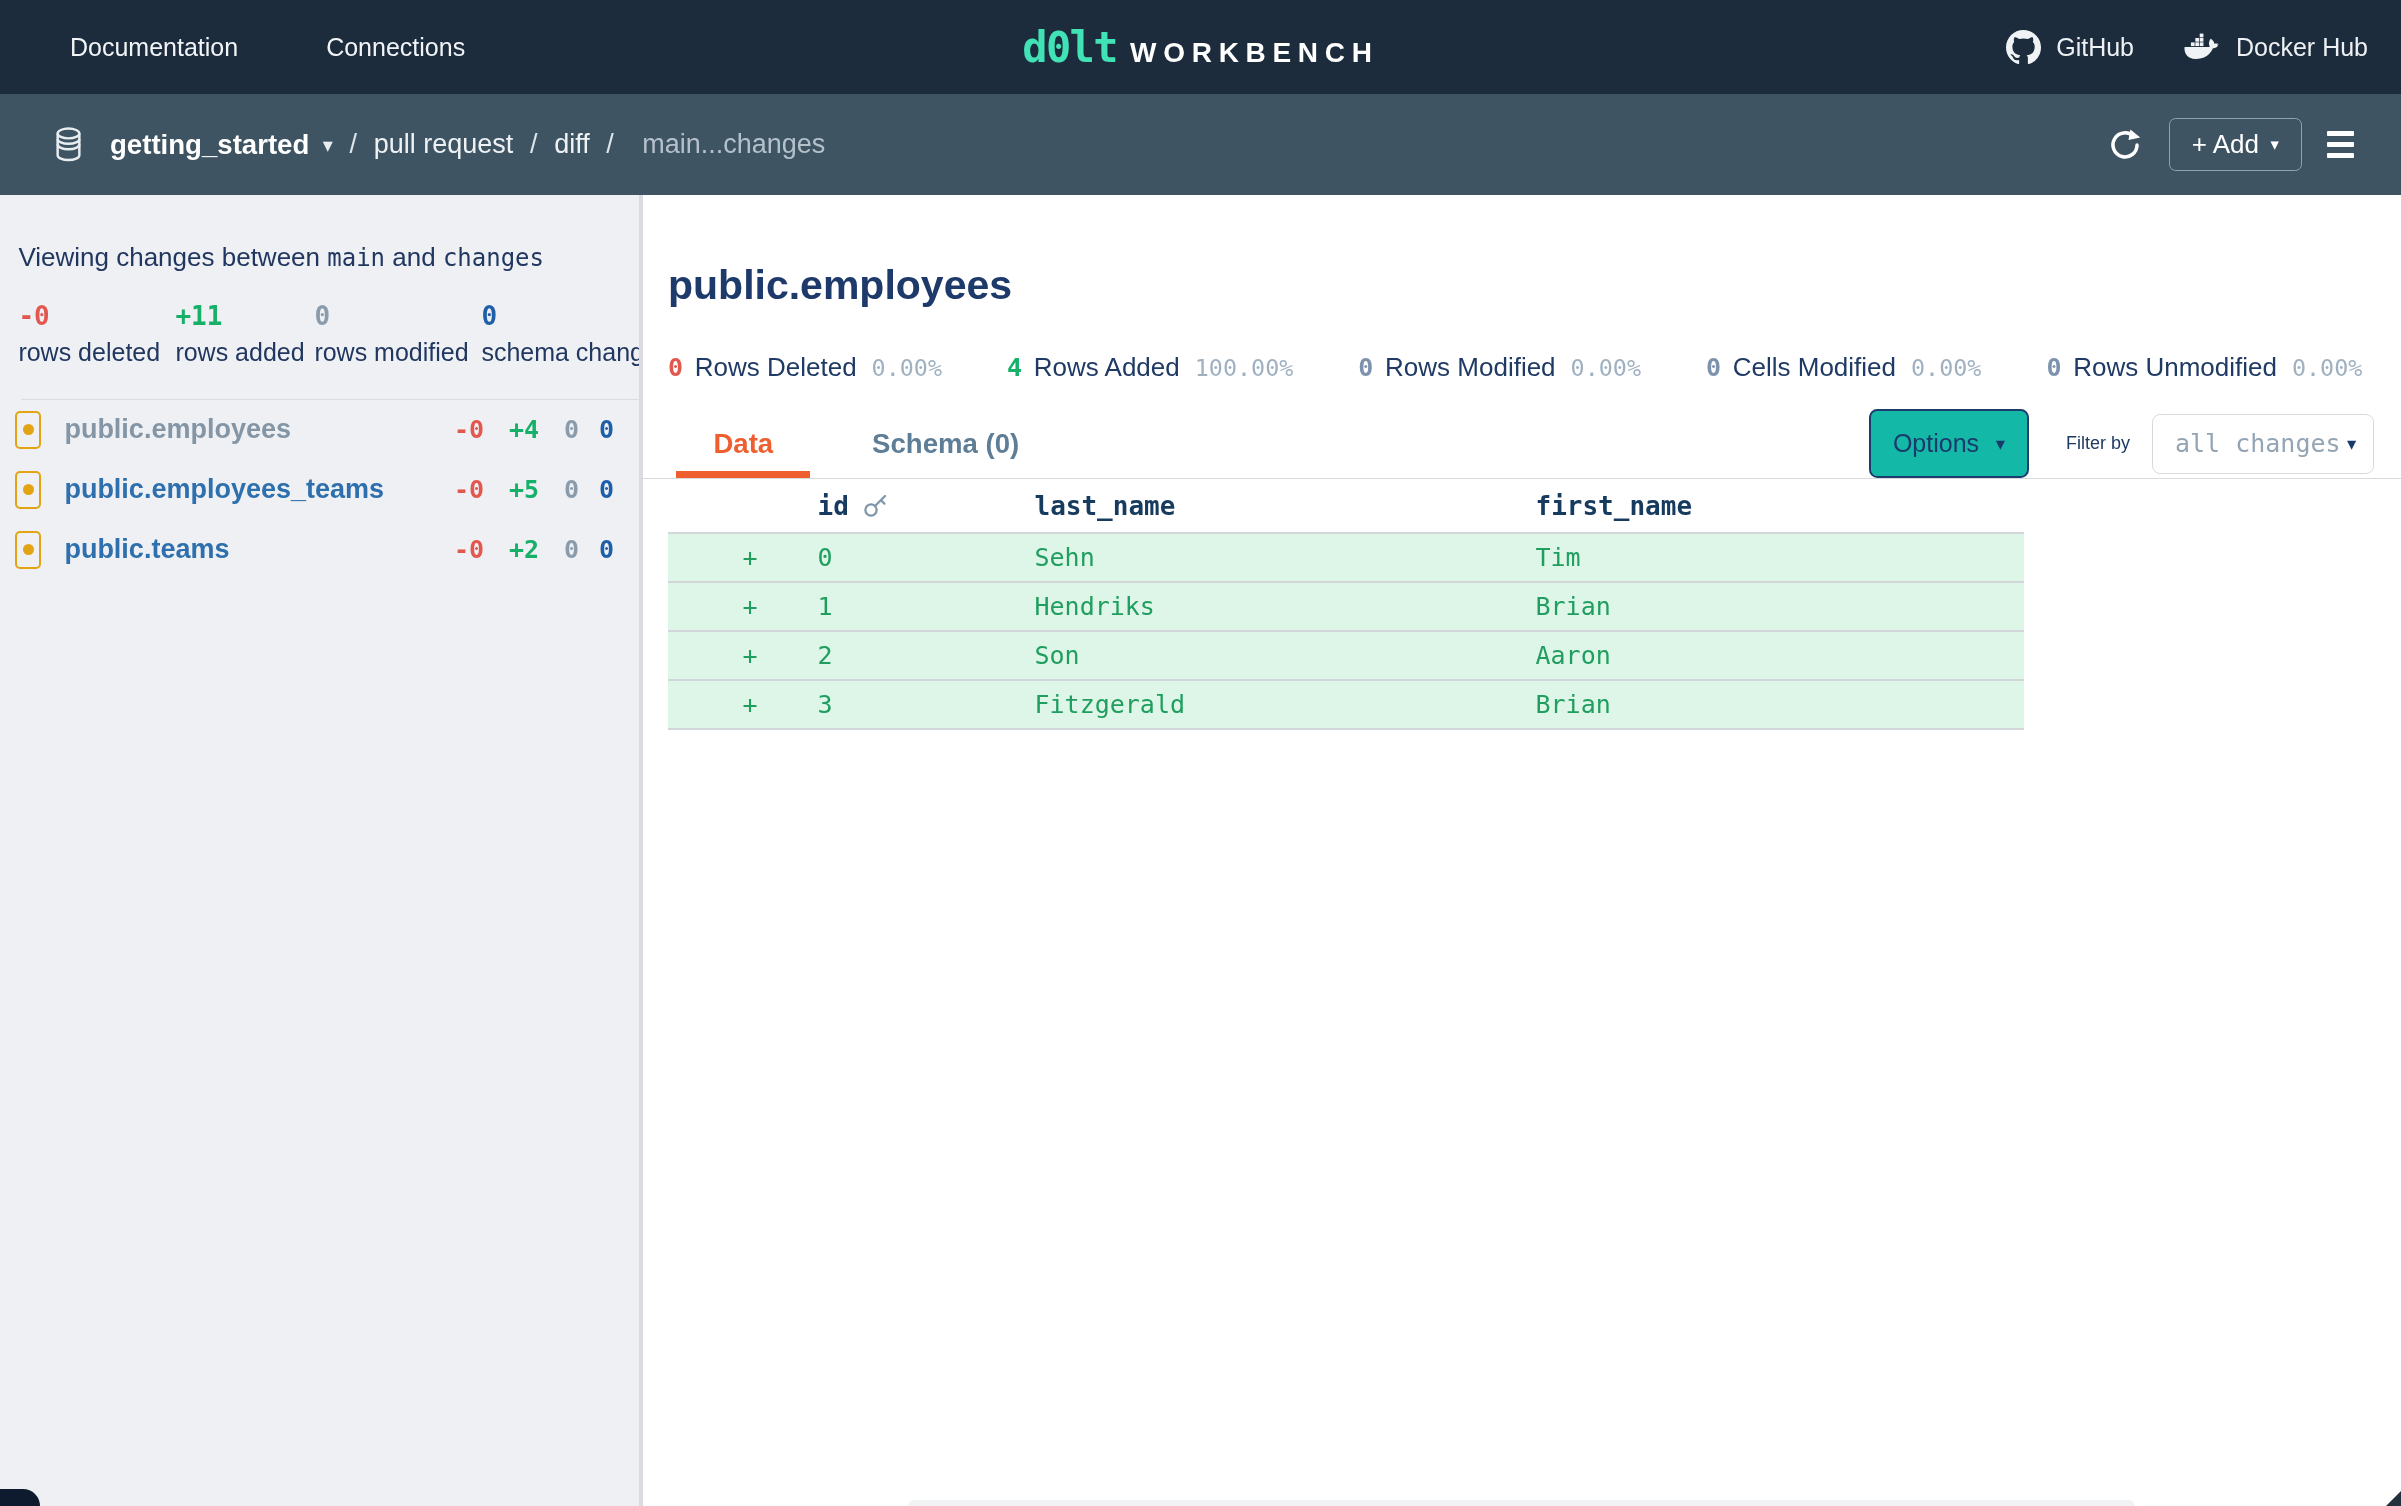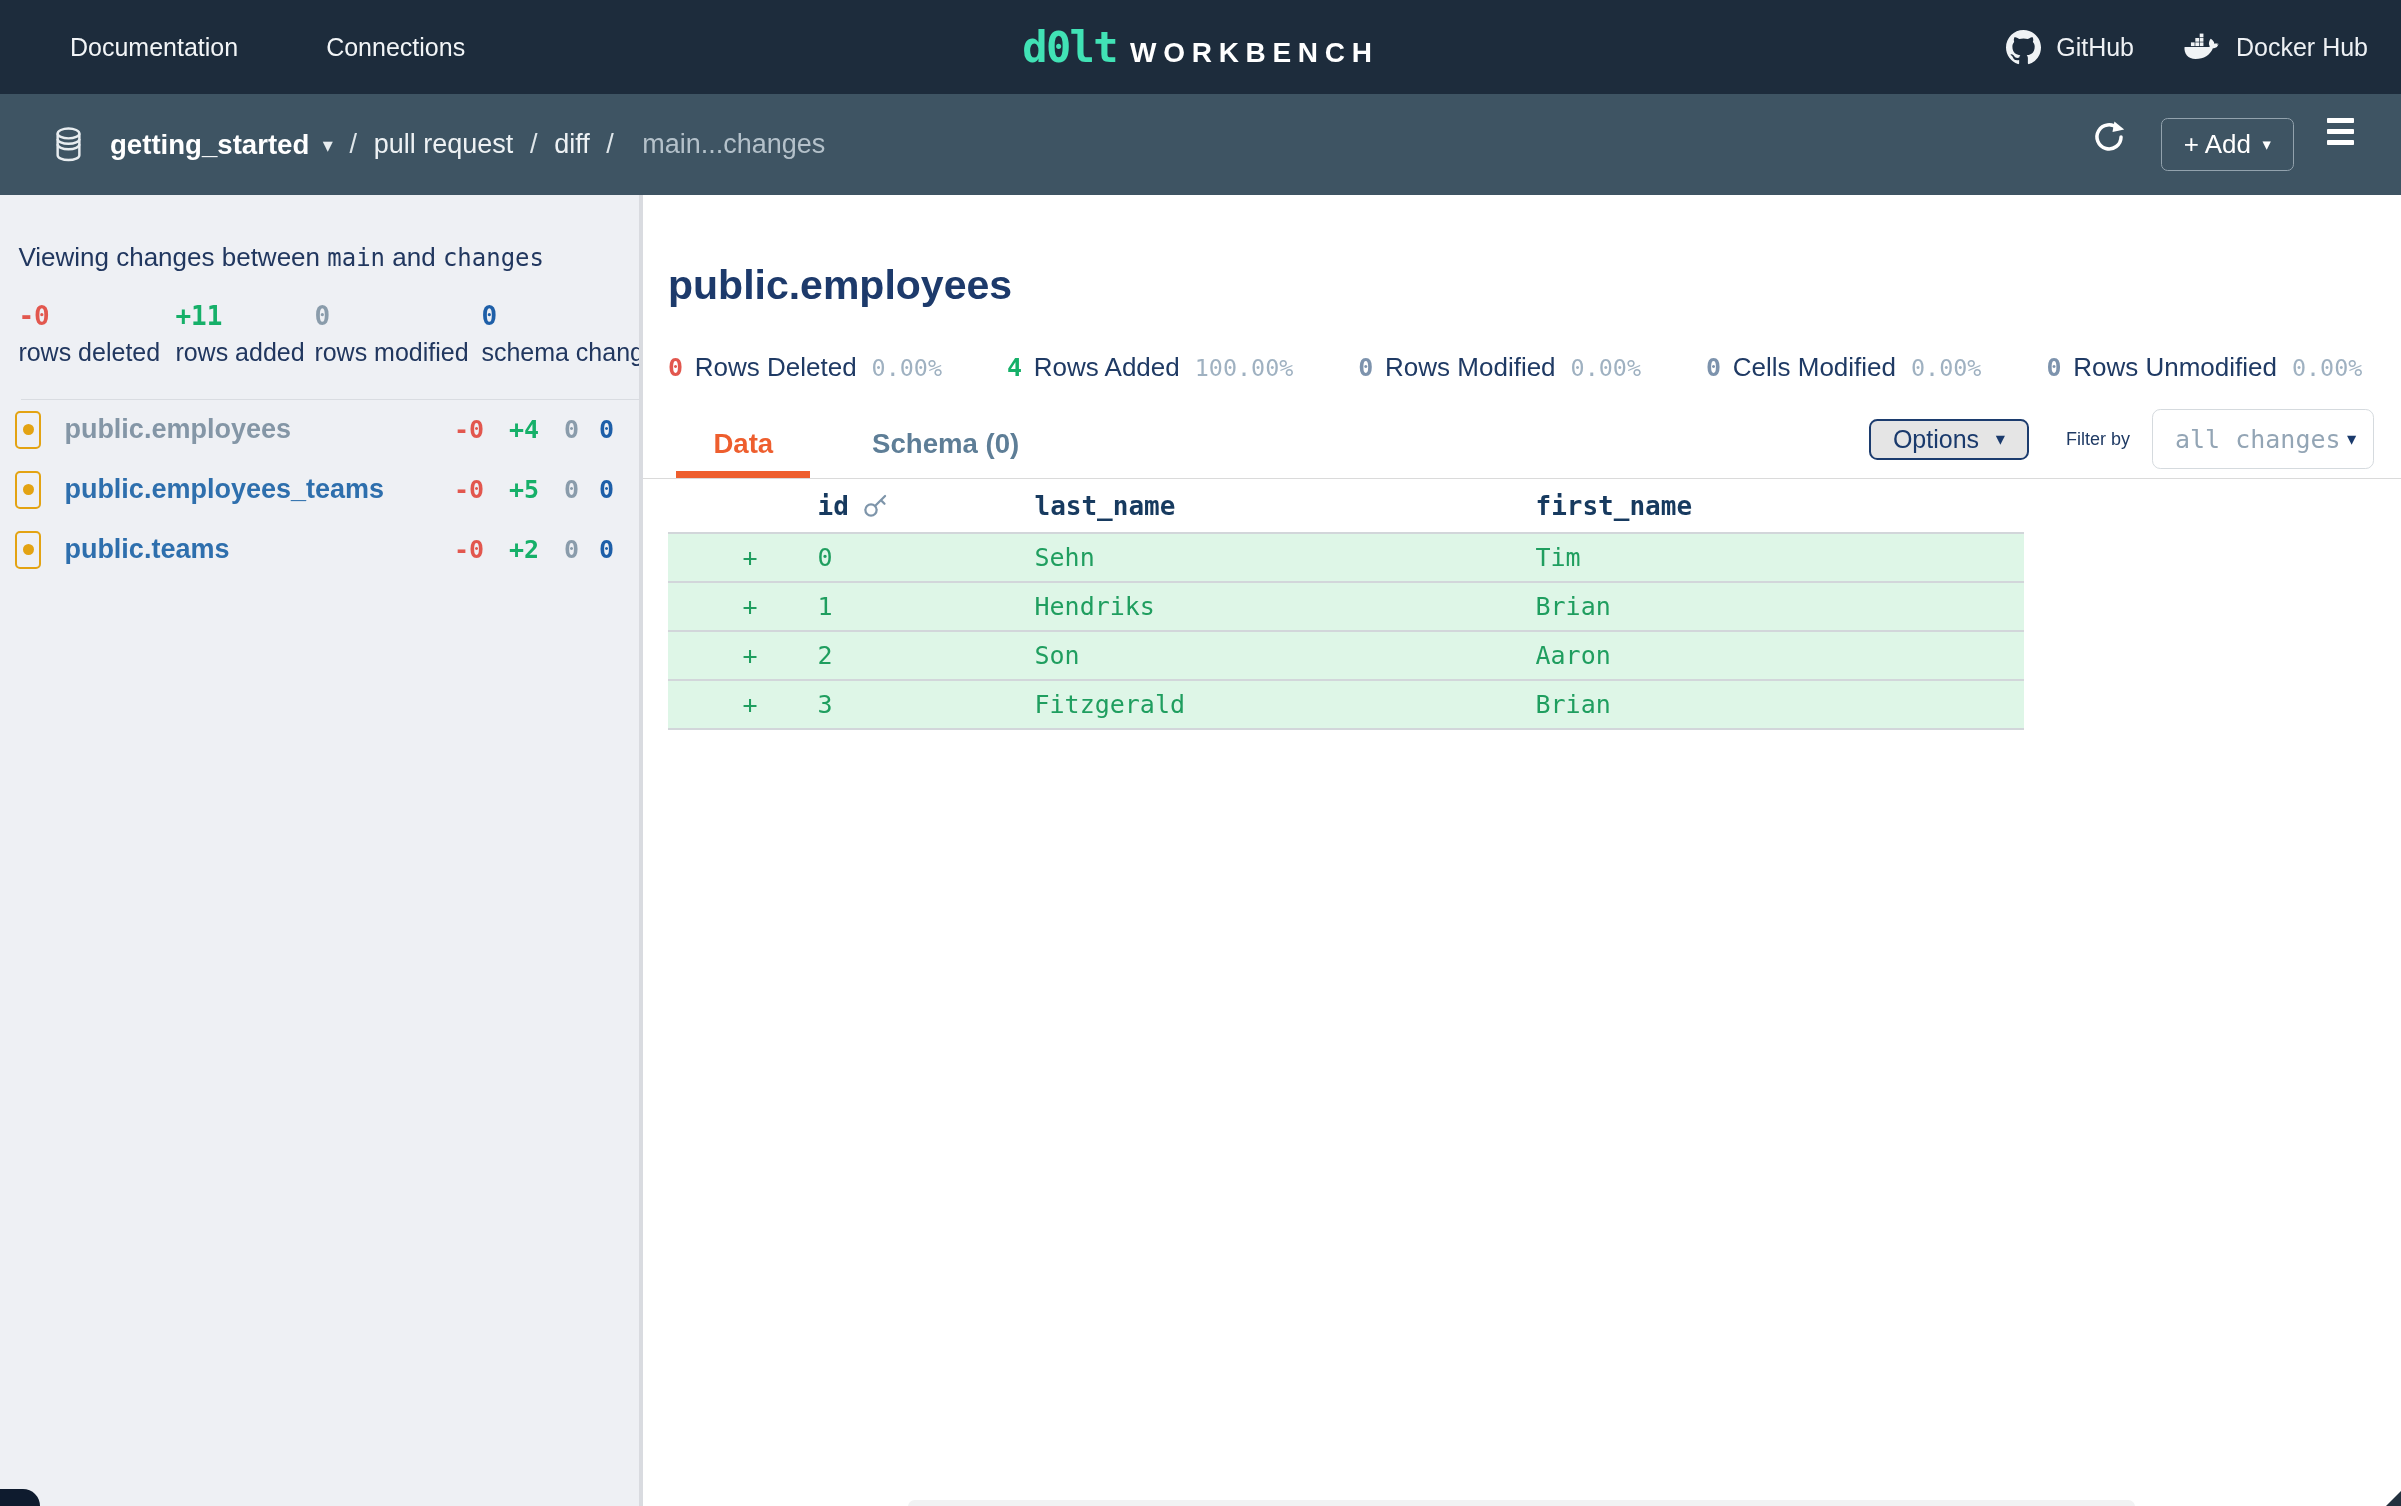--- a/index.html
+++ b/index.html
@@ -18,21 +18,21 @@
   .ext-link { display:flex; align-items:center; gap:15px; color:#eef1f4; font-size:25px; cursor:pointer; }
 
   
   .crumbbar { height:101px; background:#3e5463; display:flex; align-items:center; }
   .db-switch { display:flex; align-items:center; margin-left:52px; cursor:pointer; }
   .db-name { color:#ffffff; font-weight:bold; font-size:27.6px; margin-left:25px; }
   .db-caret { color:#e8edf0; font-size:20px; margin-left:13.4px; }
   .crumb-sep { color:#dfe6ea; font-size:27px; margin:0 16.7px; }
   .crumb-link { color:#eef2f4; font-size:27px; cursor:pointer; }
   .crumb-current { color:#b4c1ca; font-size:27px; margin-left:11.7px; }
-  .crumb-right { margin-left:auto; margin-right:47px; display:flex; gap:33px; }
+  .crumb-right { margin-left:auto; margin-right:47px; display:flex; align-items:center; gap:25px; }
   .refresh-btn { width:38px; height:38px; cursor:pointer; }
   .add-btn { display:flex; align-items:center; gap:11.7px; border:1.7px solid #92a2ad; border-radius:6.7px;
              height:53px; padding:0 22px; color:#ffffff; font-size:26px; cursor:pointer; background:transparent; }
   .add-caret { font-size:16.7px; }
   .menu-btn { display:flex; flex-direction:column; gap:5.8px; cursor:pointer; }
   .menu-btn span { width:27px; height:5px; background:#ffffff; border-radius:0.8px; }
 
   
   .app { display:flex; height:1321px; }
   .sidebar { width:643px; background:#eef0f4; border-right:4.2px solid #d9dbe0; position:relative; overflow:hidden; }
@@ -75,21 +75,21 @@
   .stat-pct { font-family:"DejaVu Sans Mono", monospace; font-size:23.4px; color:#9fb1c1; margin-left:3.3px; }
 
   .tabs-row { margin-top:38px; height:58px; position:relative; margin-left:-25px; padding-left:25px; }
   .tabs-line { position:absolute; left:0; right:0; bottom:0; border-bottom:1.7px solid #dadada; }
   .tab { display:inline-block; font-size:27.6px; font-weight:bold; cursor:pointer; }
   .tab-data { color:#ee5e2e; width:134px; text-align:center; margin-left:8.3px; padding-top:6.7px; }
   .tab-schema { color:#5e7e97; margin-left:58px; padding-top:6.7px; }
   .tab-underline { position:absolute; left:33px; bottom:0; width:134px; height:8.3px; background:#ee5e2e; }
   .tabs-right { position:absolute; right:27px; top:-11.7px; display:flex; align-items:center; }
   .options-btn { display:flex; align-items:center; gap:16.7px; border:2.5px solid #1c3c6e; border-radius:8.3px;
-                 height:41px; padding:0 22px; color:#1a3a6c; font-size:25px; cursor:pointer; background:#e5e5e5; }
+                 height:69px; padding:0 22px; color:#1a3a6c; font-size:25px; cursor:pointer; background:#14b8a6; }
   .opt-caret, .sel-caret { font-size:18.4px; color:#1a3a6c; }
   .filter-label { font-size:18px; color:#1f3a64; margin-left:37px; }
   .filter-select { margin-left:22px; width:222px; height:60px; border:1.7px solid #d5dade; border-radius:8.3px;
                    background:#fff; display:flex; align-items:center; padding:0 16.7px 0 22px; cursor:pointer; }
   .filter-value { font-family:"DejaVu Sans Mono", monospace; font-size:25px; color:#93a5b5; flex:1; }
 
   .grid-head { display:grid; grid-template-columns:75px 217px 501px 1fr; padding-left:67px;
                height:53px; align-items:center;
                font-family:"DejaVu Sans Mono", monospace; font-weight:bold; font-size:26px; color:#173a5f; }
   .head-id { display:flex; align-items:center; gap:13.4px; }

